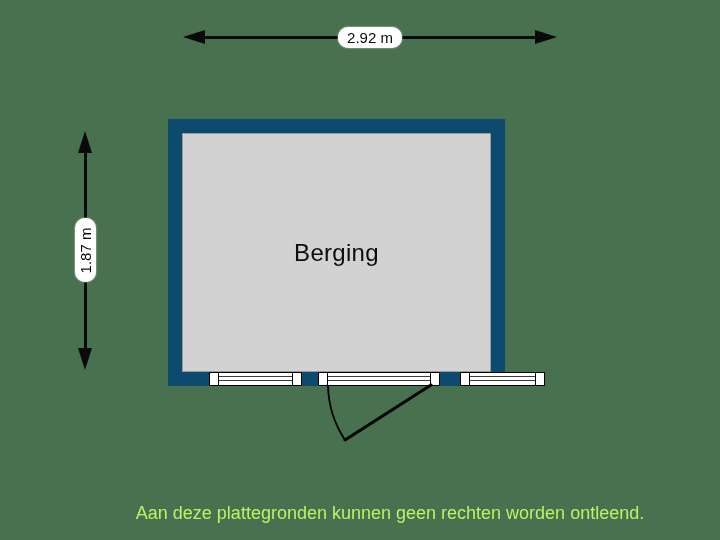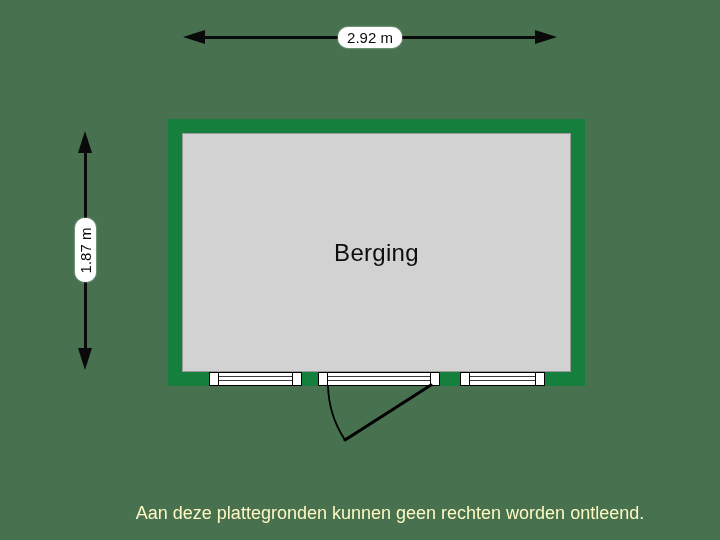--- a/index.html
+++ b/index.html
@@ -6,22 +6,22 @@
   body{
     width:720px;height:540px;
     background:#47714f;
     font-family:"Liberation Sans", sans-serif;
     position:relative;overflow:hidden;
   }
   .stage{position:absolute;inset:0;}
 
   
   .room{
-    position:absolute;left:168px;top:119px;width:417px;height:267px;
-    background:#15803d;
+    position:absolute;left:168px;top:119px;width:337px;height:267px;
+    background:#0c4a6e;
   }
   .floor{
     position:absolute;left:14px;top:14px;right:14px;bottom:14px;
     background:#d2d2d2;border:1px solid #9a9a9a;box-sizing:border-box;
     display:flex;align-items:center;justify-content:center;
   }
   .room-label{
     text-align:center;color:#0d0d0d;
     font-size:24px;line-height:27px;letter-spacing:.3px;
   }
@@ -66,21 +66,21 @@
     position:absolute;top:87px;left:1px;width:21px;height:64px;background:#fff;border-radius:10px;
     display:flex;align-items:center;justify-content:center;
     font-size:15px;color:#0d0d0d;box-shadow:0 0 2px rgba(255,255,255,.8);
   }
   .dim-v .pill span{transform:rotate(-90deg);white-space:nowrap;display:block;}
 
   
   .disclaimer{
     position:absolute;left:0;top:503px;width:720px;box-sizing:border-box;
     padding-left:60px;text-align:center;
-    font-size:18px;color:#fef9c3;
+    font-size:18px;color:#bef264;
   }
 </style>
 </head>
 <body>
 
 <div class="stage">
 
   <div class="dim-h">
     <div class="line"></div>
     <div class="head-left"></div>

